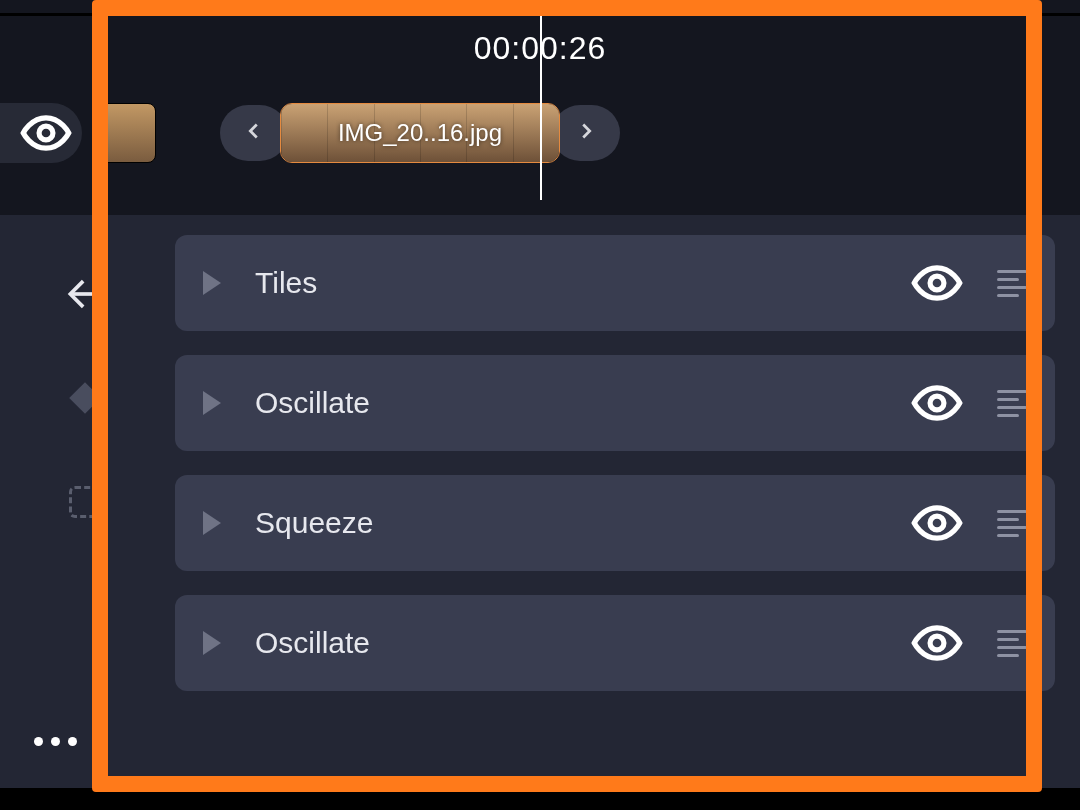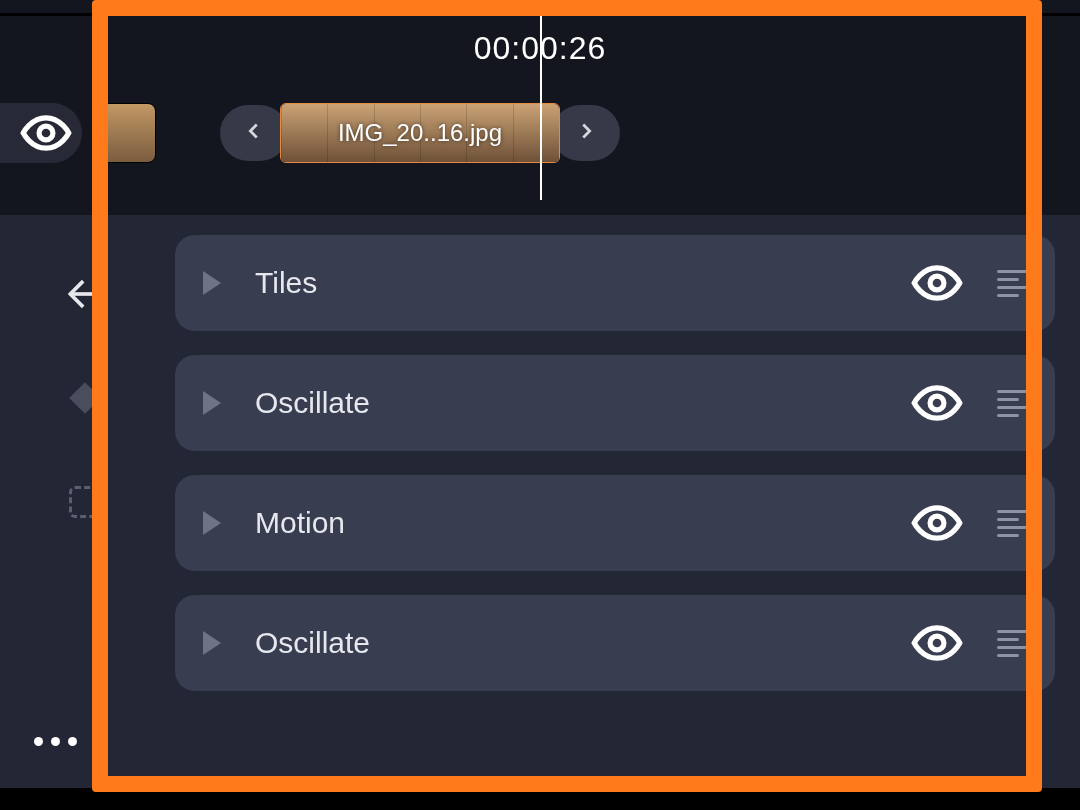--- a/index.html
+++ b/index.html
@@ -9,35 +9,35 @@
   .timeline{position:absolute;left:0;top:0;width:1080px;height:215px;padding-left:15px;}
   .ruler{position:absolute;left:0;top:0;width:1080px;height:16px;border-bottom:3px solid #000;}
   .ruler .major{position:absolute;top:0;width:1px;height:14px;background:#d6d7dc}
   .ruler .minor{position:absolute;top:0;width:1px;height:8px;background:#7a7d88}
   .timecode{position:absolute;left:0;width:1080px;top:30px;text-align:center;font-size:32px;font-weight:500;letter-spacing:1px}
   .track{position:absolute;left:0;top:94px;width:1080px;height:78px;}
   .eye-pill{position:absolute;left:0;top:9px;width:82px;height:60px;background:#272a36;border-radius:0 30px 30px 0;display:flex;align-items:center;justify-content:center;padding-left:10px}
   .thumb0{position:absolute;left:96px;top:9px;width:60px;height:60px;border-radius:8px;background:linear-gradient(#c29864,#7a5c3f);border:1px solid #000}
   .clip-group{position:absolute;left:220px;top:9px;height:60px;display:flex;align-items:center}
   .nav-pill{width:68px;height:56px;background:#363948;border-radius:28px;display:flex;align-items:center;justify-content:center;position:relative;z-index:0}
-  .clip{position:relative;z-index:1;width:280px;height:60px;border-radius:6px;overflow:hidden;display:flex;margin:8px -8px;border:1px solid #e58a3f}
+  .clip{position:relative;z-index:1;width:280px;height:60px;border-radius:12px;overflow:hidden;display:flex;margin:8px -8px;border:1px solid #e58a3f}
   .clip .f{flex:1;background:linear-gradient(#caa274,#6e5138);border-left:1px solid rgba(0,0,0,.15)}
   .clip-label{position:absolute;left:0;right:0;top:0;bottom:0;display:flex;align-items:center;justify-content:center;font-size:24px;font-weight:500;color:#fff;text-shadow:0 0 4px rgba(0,0,0,.6)}
   .playhead{position:absolute;left:540px;top:0;width:2px;height:200px;background:#fff;z-index:5}
 
   
   .panel{position:absolute;left:0;top:215px;width:1080px;height:575px;background:#232634;overflow:hidden}
   .sidebar{position:absolute;left:0;top:0;width:170px;height:575px;display:flex;flex-direction:column;align-items:center;padding-top:52px;gap:50px;color:#d6d7dc;}
   .sidebar .ic{width:54px;height:54px;display:flex;align-items:center;justify-content:center}
   .dotted-sq{width:32px;height:32px;border:3px dashed #5a5e6e;border-radius:6px}
   .more-dots{position:absolute;left:34px;bottom:44px;display:flex;gap:8px}
   .more-dots span{width:9px;height:9px;border-radius:50%;background:#fff;display:block}
 
   .list{position:absolute;left:175px;top:20px;right:25px;bottom:0}
-  .item{background:#393d50;border-radius:20px;height:96px;margin-bottom:24px;display:flex;align-items:center;padding:18px 28px;color:#e7e8ee}
+  .item{background:#393d50;border-radius:12px;height:96px;margin-bottom:24px;display:flex;align-items:center;padding:18px 28px;color:#e7e8ee}
   .item .tri{width:0;height:0;border-left:18px solid #6f7385;border-top:12px solid transparent;border-bottom:12px solid transparent;margin-right:34px}
   .item .name{flex:1;font-size:30px;font-weight:500}
   .item .vis{margin-right:34px}
   .hamb{display:flex;flex-direction:column;gap:5px}
   .hamb span{display:block;height:3px;background:#8e92a3;border-radius:2px}
   .hamb span:nth-child(1){width:30px}
   .hamb span:nth-child(2){width:22px}
   .hamb span:nth-child(3){width:30px}
   .hamb span:nth-child(4){width:22px}
 
@@ -153,21 +153,21 @@
       <div class="hamb">
           <span></span>
           <span></span>
           <span></span>
           <span></span>
         </div>
     </div>
 
     <div class="item">
       <div class="tri"></div>
-      <div class="name">Motion</div>
+      <div class="name">Squeeze</div>
       <span class="eye vis"><svg viewBox="0 0 24 24">
             <path d="M1.5 12S5 5 12 5s10.5 7 10.5 7-3.5 7-10.5 7S1.5 12 1.5 12Z"></path>
             <circle cx="12" cy="12" r="3.2"></circle>
           </svg></span>
       <div class="hamb">
           <span></span>
           <span></span>
           <span></span>
           <span></span>
         </div>

